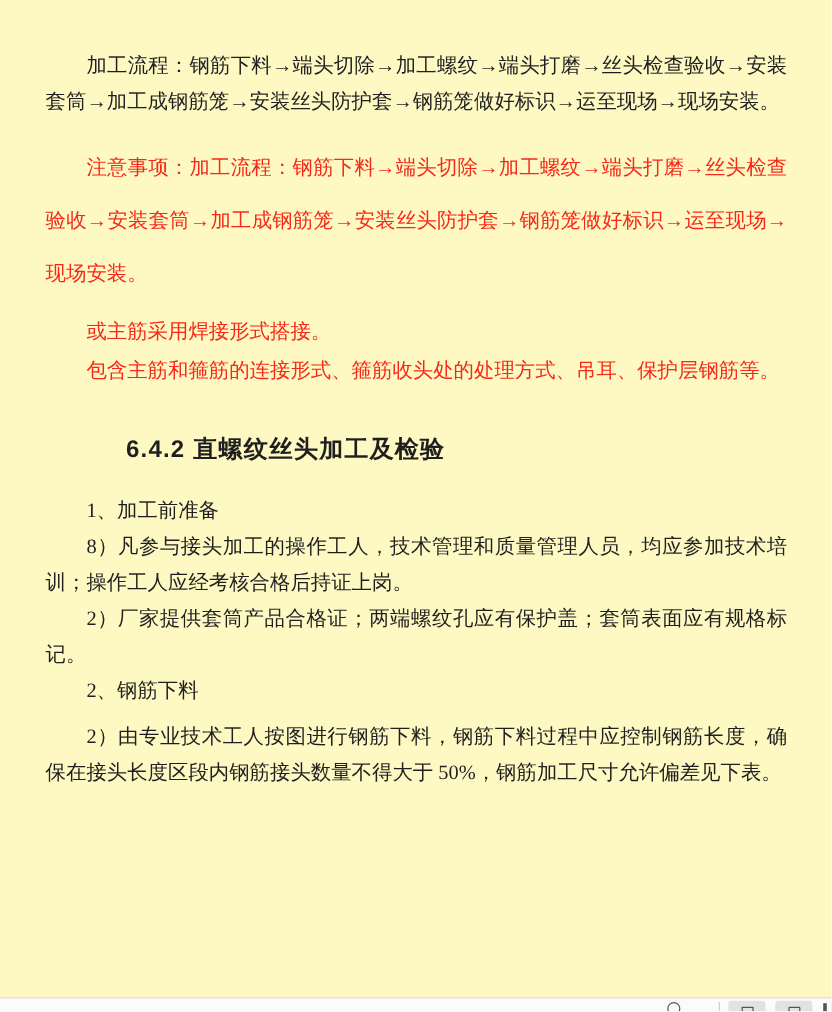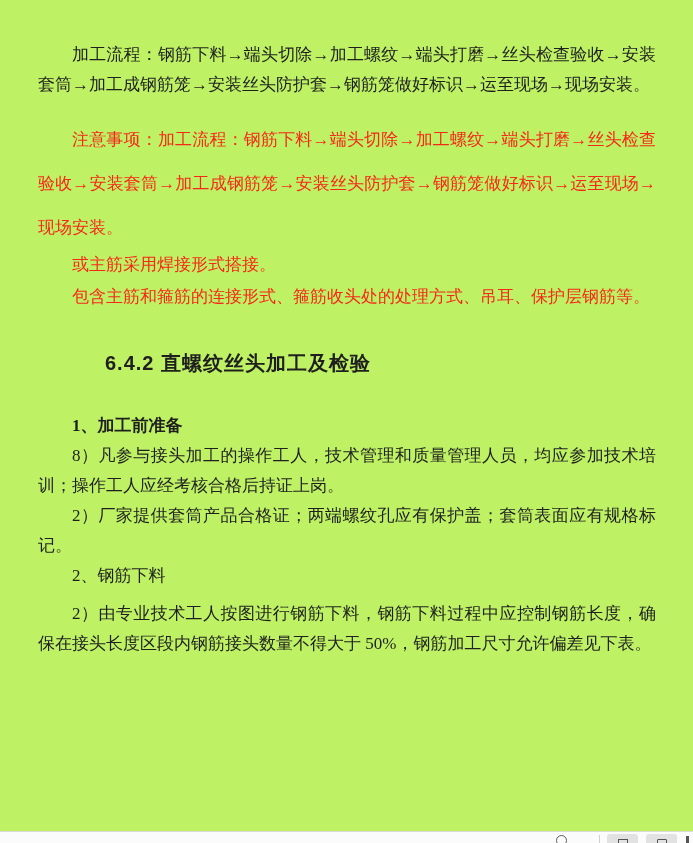--- a/index.html
+++ b/index.html
@@ -1,20 +1,20 @@
 <!DOCTYPE html>
 <html><head>
 <meta charset="utf-8">
 <style>
   * { margin:0; padding:0; box-sizing:border-box; }
   html,body { background:#ffffff; }
   .screen {
     position:relative;
     width:693px; height:843px;
-    background:#bef264;
+    background:#fef9c3;
     overflow:hidden;
     font-family:"Liberation Serif","DejaVu Serif",serif;
   }
   
   .doc {
     position:absolute; inset:0;
     padding:40px 37px 0 38px;
     color:#1f1f1f;
   }
   .doc p {
@@ -29,24 +29,24 @@
     font-family:"Liberation Sans","DejaVu Sans",sans-serif;
     font-weight:bold;
     font-size:20px;
     letter-spacing:1px;
     padding-left:67px;
     text-indent:0;
   }
   
   #doc-content p:nth-child(1)  { margin-top:0; }
   #doc-content p:nth-child(2)  { margin-top:18px; line-height:44px; }
-  #doc-content p:nth-child(3)  { }
+  #doc-content p:nth-child(3)  { margin-top:12px; }
   #doc-content p:nth-child(4)  { margin-top:2px; }
   #doc-content p:nth-child(5)  { margin-top:36px; }
-  #doc-content p:nth-child(6)  { margin-top:33px;font-weight:bold; }
+  #doc-content p:nth-child(6)  { margin-top:21px; }
   #doc-content p:nth-child(10) { margin-top:8px; }
   #doc-content p:nth-child(12) { margin-top:8px; }
   #doc-content p:nth-child(13) { margin-top:6px; }
   
   .status-bar {
     position:absolute; left:0; right:0; bottom:0;
     height:12px;
     background:#fbfbfb;
     border-top:1px solid #dadada;
     overflow:hidden;

